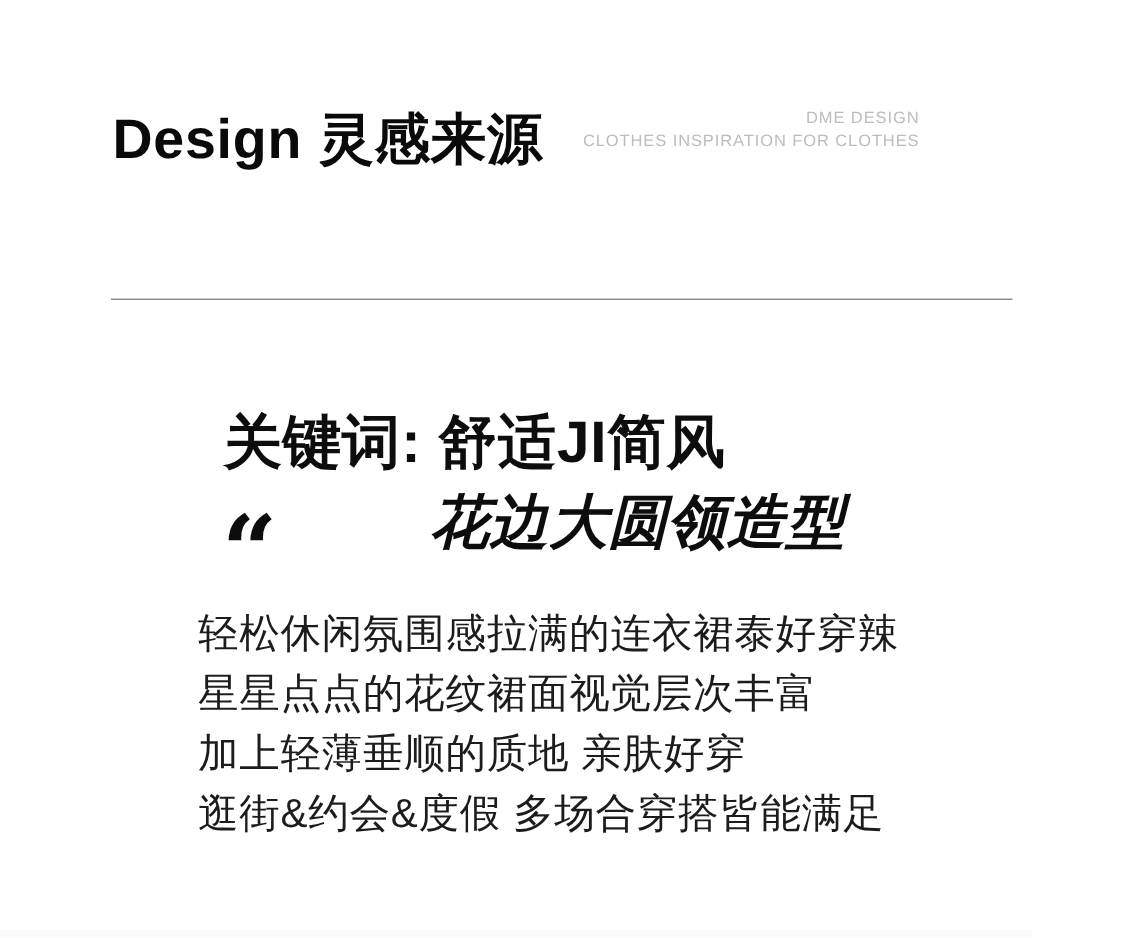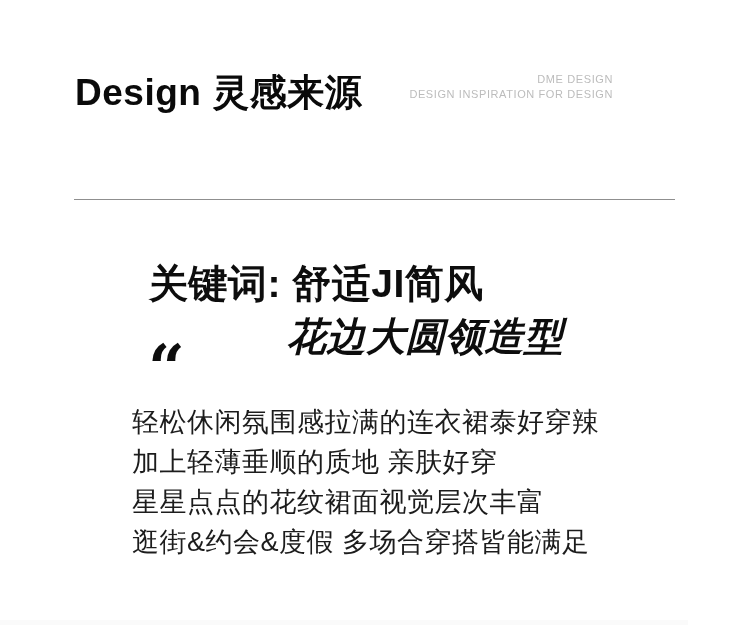--- a/index.html
+++ b/index.html
@@ -39,21 +39,21 @@
     left: 74px;
     top: 199px;
     width: 601px;
     height: 0;
     border: none;
     border-top: 1.5px solid #8f8f8f;
   }
   .keyword-heading {
     position: absolute;
     left: 149px;
-    top: 257px;
+    top: 269px;
     font-size: 39px;
     line-height: 53px;
     font-weight: 900;
     color: #0d0d0d;
     letter-spacing: 0.5px;
     white-space: nowrap;
   }
   .keyword-heading .line2 {
     padding-left: 138px;
     font-style: italic;
@@ -90,34 +90,34 @@
 </style>
 </head>
 <body>
 
 <div class="page">
 
   <div class="page-title">Design 灵感来源</div>
 
   <div class="brand-block">
     <div>DME DESIGN</div>
-    <div>DESIGN INSPIRATION FOR DESIGN</div>
+    <div>CLOTHES INSPIRATION FOR CLOTHES</div>
   </div>
 
   <hr class="divider">
 
   <div class="keyword-heading">
     <div class="line1">关键词: 舒适JI简风</div>
     <div class="line2">花边大圆领造型</div>
   </div>
 
   <div class="quote-mark">“</div>
 
   <div class="body-text">
     <div>轻松休闲氛围感拉满的连衣裙泰好穿辣</div>
+    <div>星星点点的花纹裙面视觉层次丰富</div>
     <div>加上轻薄垂顺的质地 亲肤好穿</div>
-    <div>星星点点的花纹裙面视觉层次丰富</div>
     <div>逛街&amp;约会&amp;度假 多场合穿搭皆能满足</div>
   </div>
 
   <div class="bottom-strip"></div>
 
 </div>
 
 </body></html>

